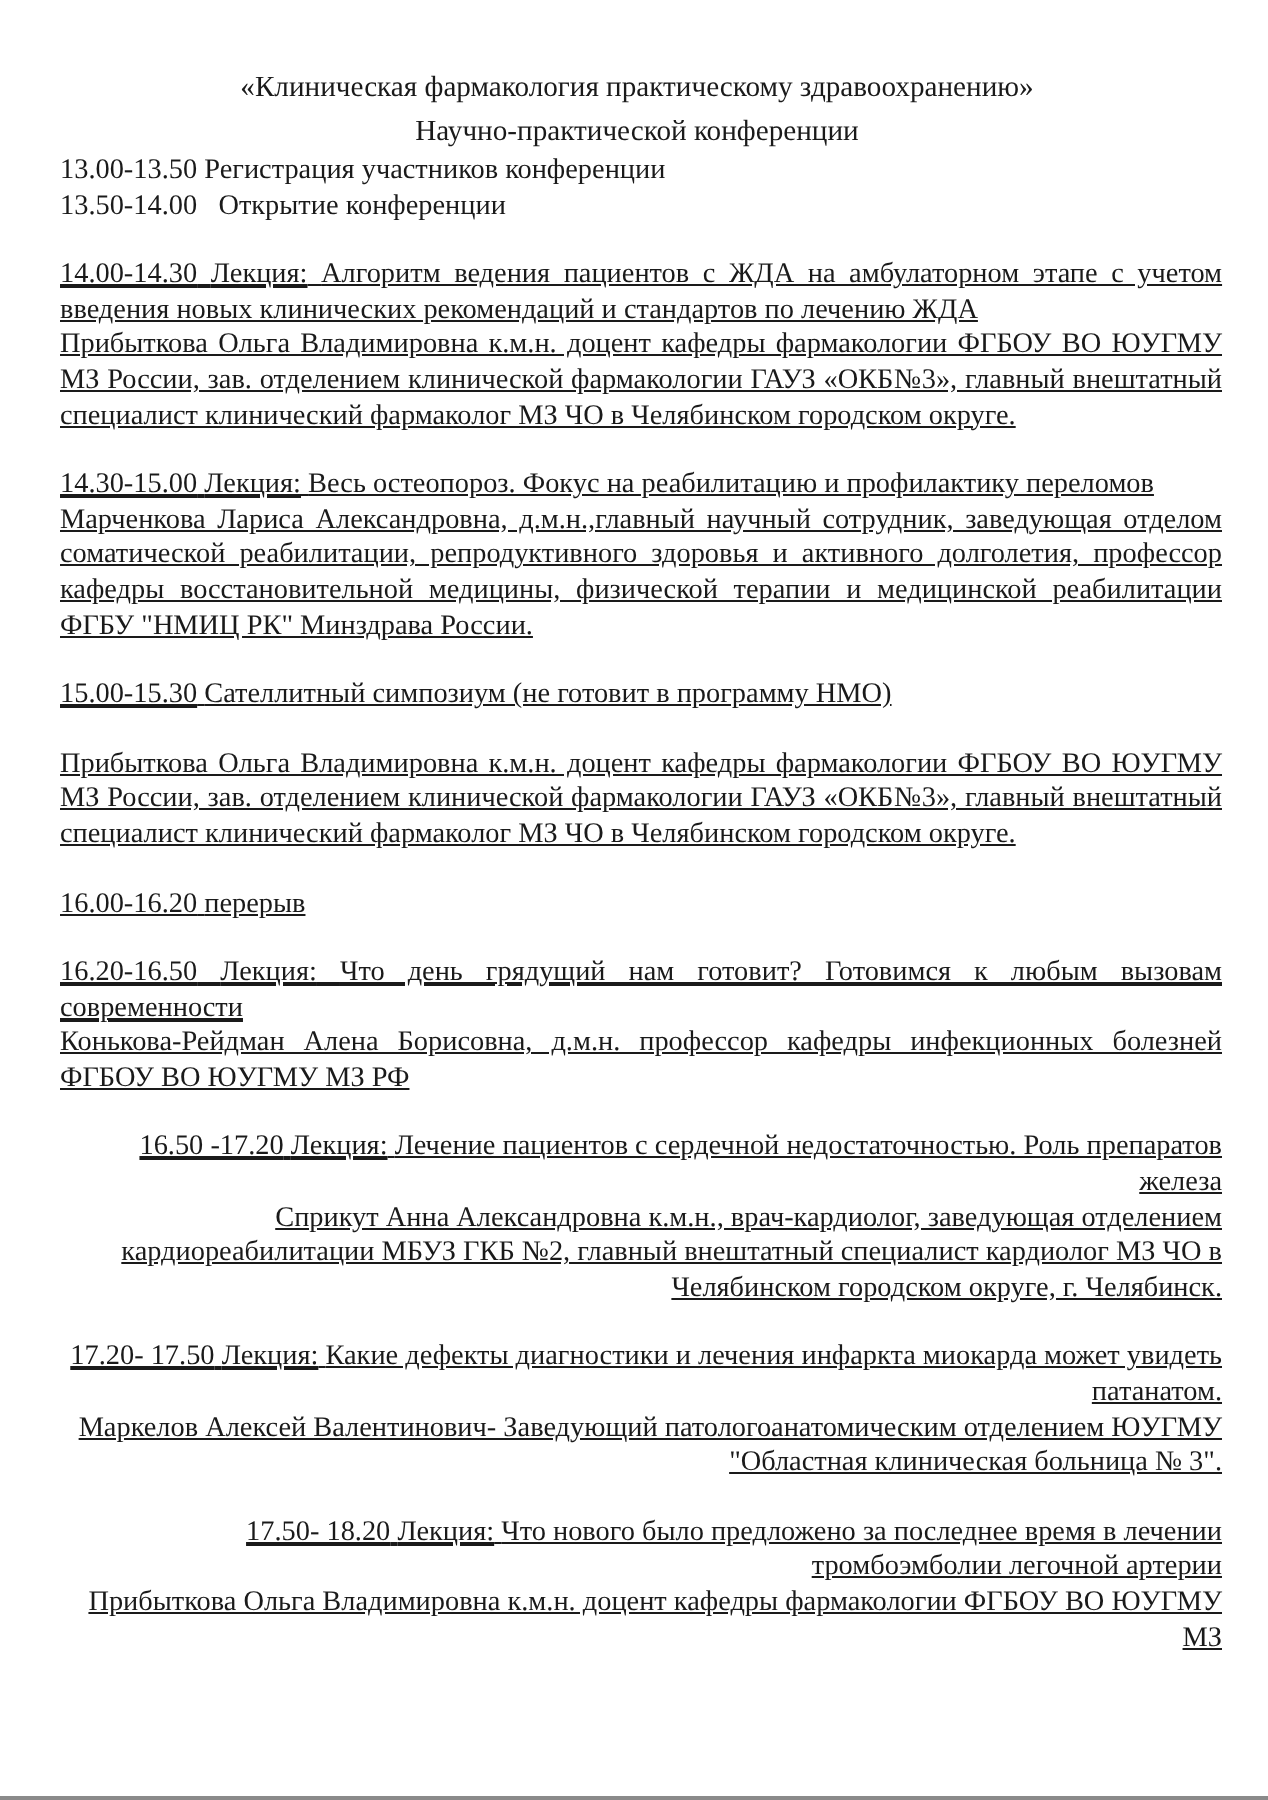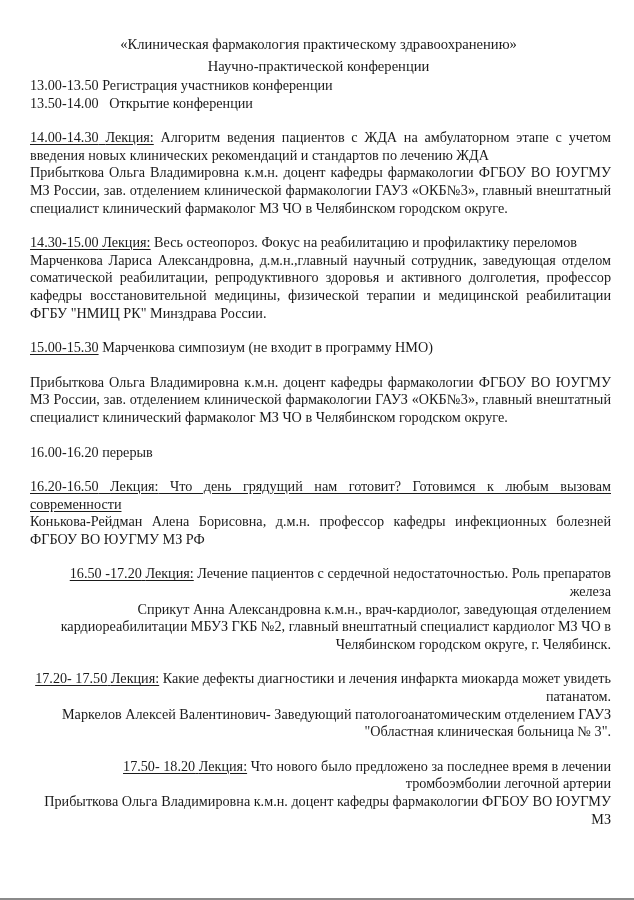--- a/index.html
+++ b/index.html
@@ -28,20 +28,21 @@
       font-size: 14.6px;
       line-height: 22px;
       margin-left: -4px;
     }
     .title-line { display: block; }
     .opening { }
     .line { display: block; }
     .block {
       margin-top: 17px;
       text-align: justify;
+      text-decoration: underline;
     }
     .block .para { display: block; }
     .u { text-decoration: underline; text-underline-offset: 2px; }
     .pre { white-space: pre; }
     .ragged { text-align: right; }
     .bottom-bar {
       position: absolute;
       left: 0;
       bottom: 0;
       width: 634px;
@@ -68,21 +69,21 @@
     <span class="para"><span class="u"><span>14.00-14.30</span> <span>Лекция:</span></span> <span>Алгоритм ведения пациентов с ЖДА на амбулаторном этапе с учетом введения новых клинических рекомендаций и стандартов по лечению ЖДА</span></span>
     <span class="para">Прибыткова Ольга Владимировна к.м.н. доцент кафедры фармакологии ФГБОУ ВО ЮУГМУ МЗ России, зав. отделением клинической фармакологии ГАУЗ «ОКБ№3», главный внештатный специалист клинический фармаколог МЗ ЧО в Челябинском городском округе.</span>
   </div>
 
   <div class="block">
     <span class="para"><span class="u"><span>14.30-15.00</span> <span>Лекция:</span></span> <span>Весь остеопороз. Фокус на реабилитацию и профилактику переломов</span></span>
     <span class="para">Марченкова Лариса Александровна, д.м.н.,главный научный сотрудник, заведующая отделом соматической реабилитации, репродуктивного здоровья и активного долголетия, профессор кафедры восстановительной медицины, физической терапии и медицинской реабилитации ФГБУ "НМИЦ РК" Минздрава России.</span>
   </div>
 
   <div class="block">
-    <span class="para"><span class="u">15.00-15.30</span> <span>Марченкова симпозиум (не входит в программу НМО)</span></span>
+    <span class="para"><span class="u">15.00-15.30</span> <span>Сателлитный симпозиум (не готовит в программу НМО)</span></span>
   </div>
 
   <div class="block">
     <span class="para">Прибыткова Ольга Владимировна к.м.н. доцент кафедры фармакологии ФГБОУ ВО ЮУГМУ МЗ России, зав. отделением клинической фармакологии ГАУЗ «ОКБ№3», главный внештатный специалист клинический фармаколог МЗ ЧО в Челябинском городском округе.</span>
   </div>
 
   <div class="block">
     <span class="para"><span>16.00-16.20</span> <span>перерыв</span></span>
   </div>
 
@@ -93,21 +94,21 @@
 
   <div class="block ragged">
     <span class="para"><span class="u"><span>16.50 -17.20</span> <span>Лекция:</span></span> <span>Лечение пациентов с сердечной недостаточностью. Роль препаратов железа</span></span>
     <span class="para">Сприкут Анна Александровна к.м.н., врач-кардиолог, заведующая отделением</span>
     <span class="para">кардиореабилитации МБУЗ ГКБ №2, главный внештатный специалист кардиолог МЗ ЧО в</span>
     <span class="para">Челябинском городском округе, г. Челябинск.</span>
   </div>
 
   <div class="block ragged">
     <span class="para"><span class="u"><span>17.20- 17.50</span> <span>Лекция:</span></span> <span>Какие дефекты диагностики и лечения инфаркта миокарда может увидеть патанатом.</span></span>
-    <span class="para">Маркелов Алексей Валентинович- Заведующий патологоанатомическим отделением ГАУЗ</span>
+    <span class="para">Маркелов Алексей Валентинович- Заведующий патологоанатомическим отделением ЮУГМУ</span>
     <span class="para">"Областная клиническая больница № 3".</span>
   </div>
 
   <div class="block ragged">
     <span class="para"><span class="u"><span>17.50- 18.20</span> <span>Лекция:</span></span> <span>Что нового было предложено за последнее время в лечении тромбоэмболии легочной артерии</span></span>
     <span class="para">Прибыткова Ольга Владимировна к.м.н. доцент кафедры фармакологии ФГБОУ ВО ЮУГМУ МЗ</span>
 
   </div>
 
 </div>

